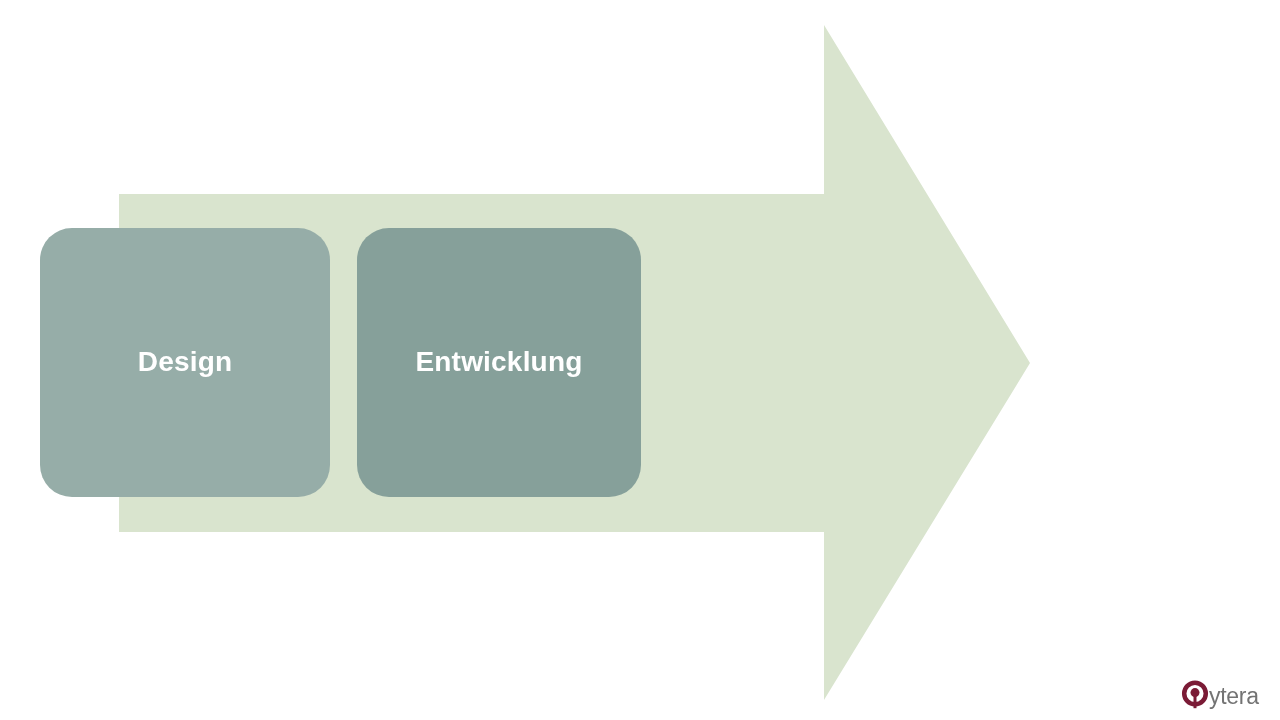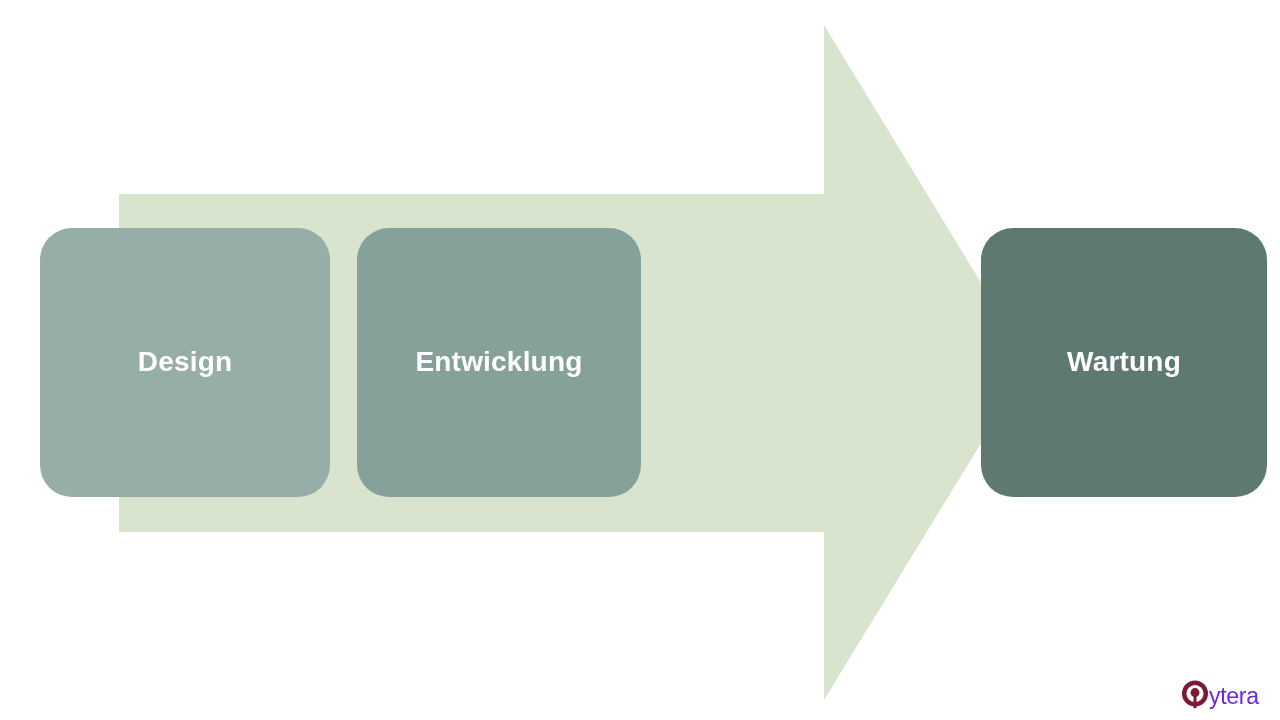--- a/index.html
+++ b/index.html
@@ -102,28 +102,25 @@
 
     <div class="stage-box stage-0" style="background: rgb(150, 173, 168);">
       <span class="stage-label">Design</span>
     </div>
 
     <div class="stage-box stage-1" style="background: rgb(134, 160, 154);">
       <span class="stage-label">Entwicklung</span>
     </div>
 
 
-    <div class="stage-box stage-3" style="background: rgb(94, 121, 114);">
-      <span class="stage-label">Wartung</span>
-    </div>
 
   </div>
 
   <div class="logo">
     <svg class="logo-mark" viewBox="0 0 100 100">
       <circle id="logo-ring" cx="50" cy="45" r="36" fill="none" stroke-width="15" stroke="#7b1b36"></circle>
       <circle id="logo-dot" cx="50" cy="42" r="15" fill="#7b1b36"></circle>
       <rect id="logo-stem" x="45" y="42" width="10" height="52" fill="#7b1b36"></rect>
     </svg>
-    <span class="logo-word" style="color: #6d28d9;">ytera</span>
+    <span class="logo-word" style="color: #737373;">ytera</span>
   </div>
 
 </div>
 
 </body></html>

